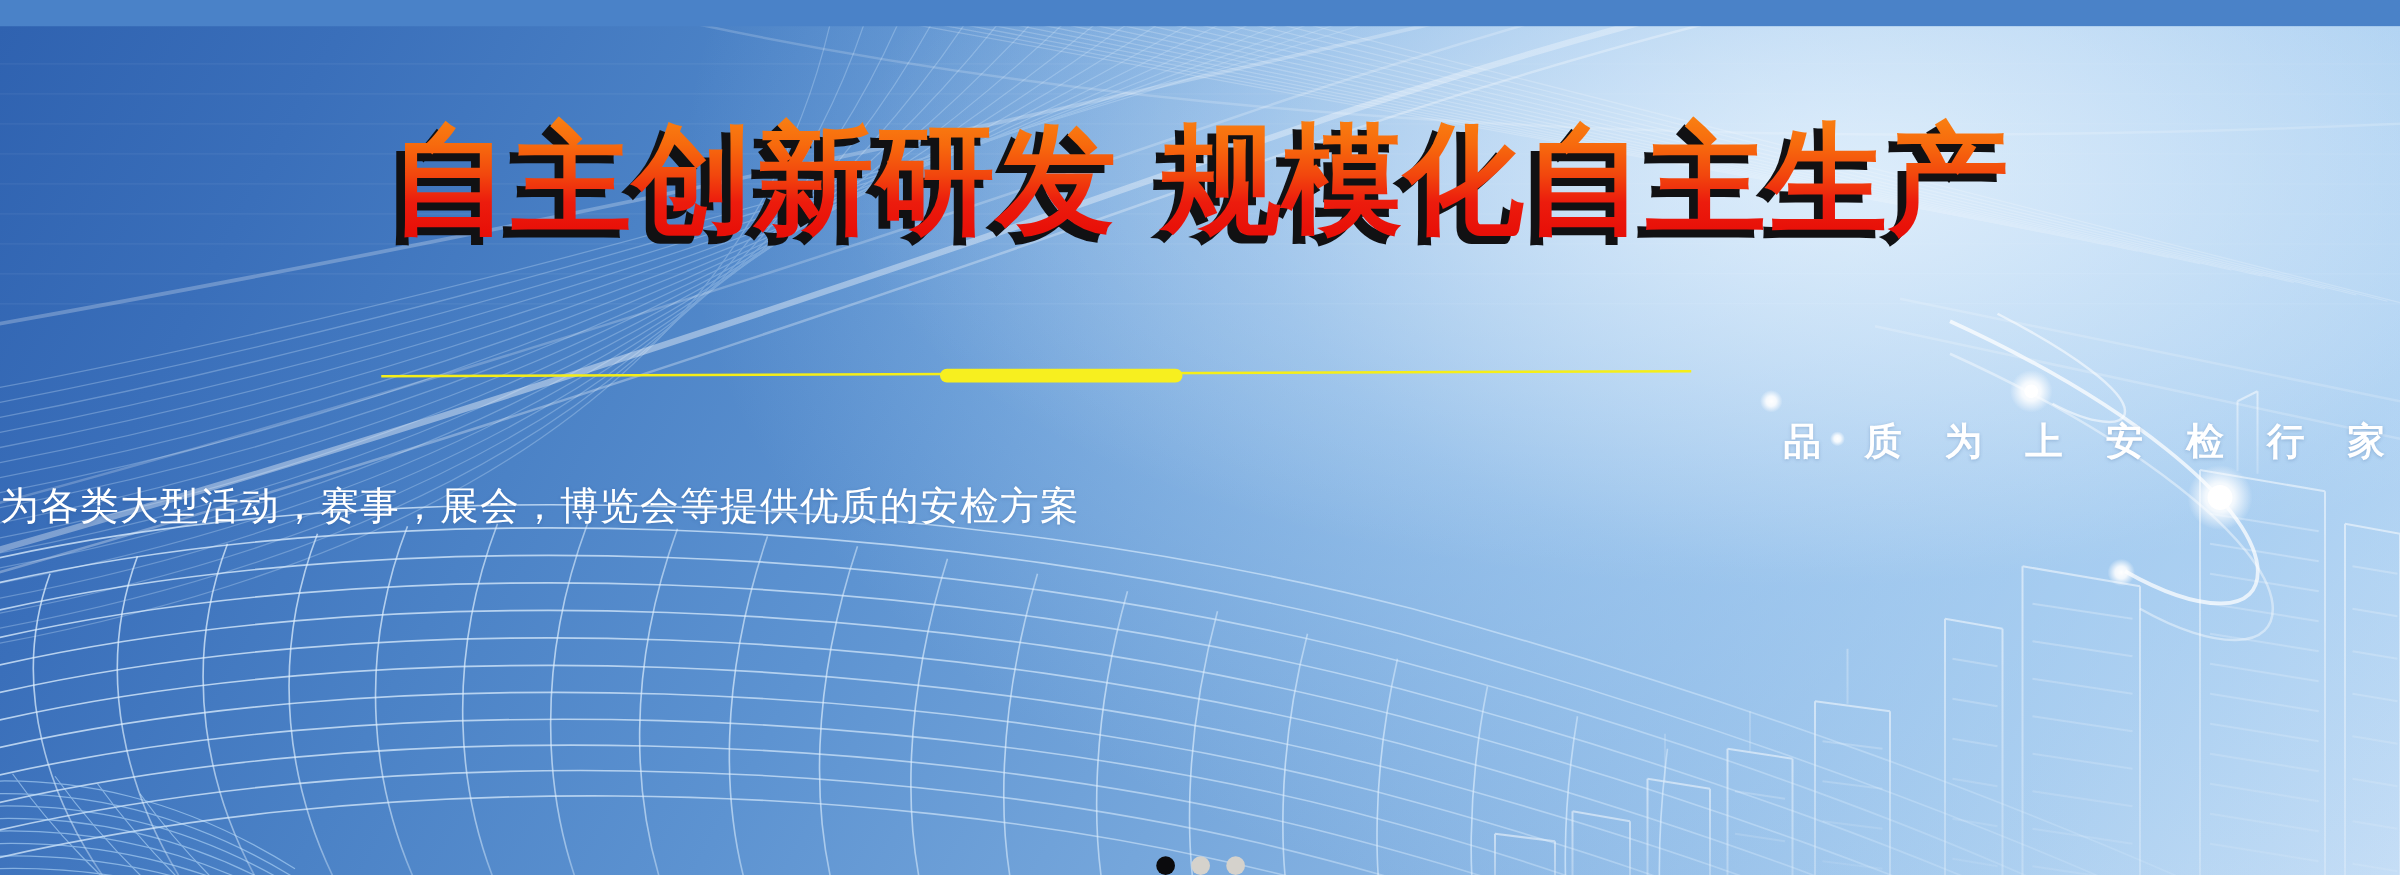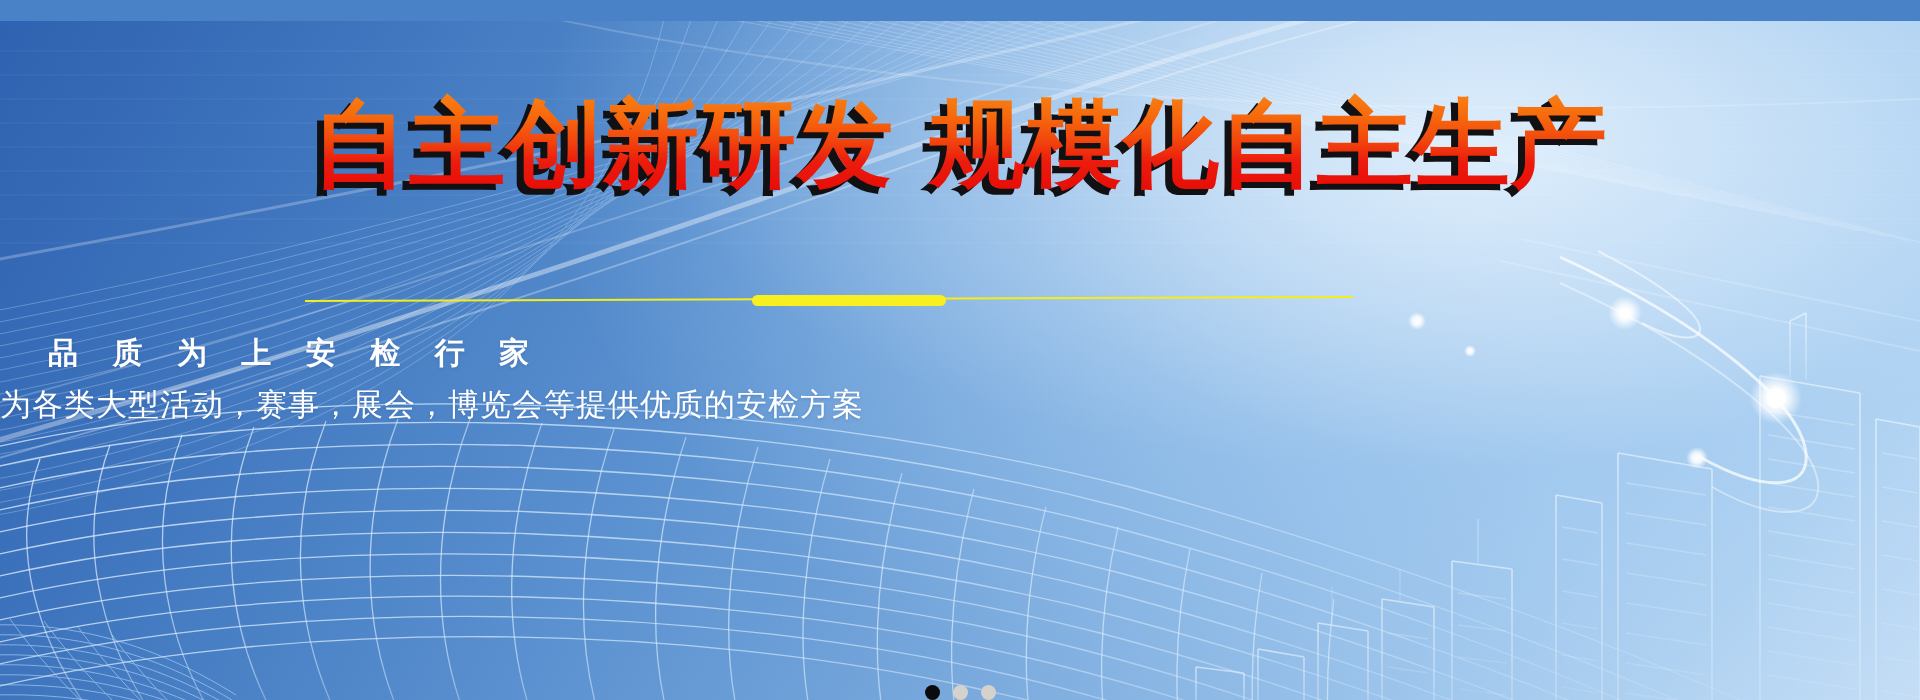--- a/index.html
+++ b/index.html
@@ -96,21 +96,21 @@
     left:447px; top:-4px;
     width:194px; height:11px;
     background:#f7ef1f;
     border-radius:6px;
   }
 
   #tagline {
     position:absolute;
     left:0; right:0;
     top:312px;
-    text-align:left;
+    text-align:right;
     color:#ffffff;
     font-size:30px;
     font-weight:700;
     letter-spacing:12px;
     text-indent:12px;
     white-space:nowrap;
     text-shadow:0 1px 3px rgba(30,70,130,0.25);
     padding-left:36px;
   }
 

